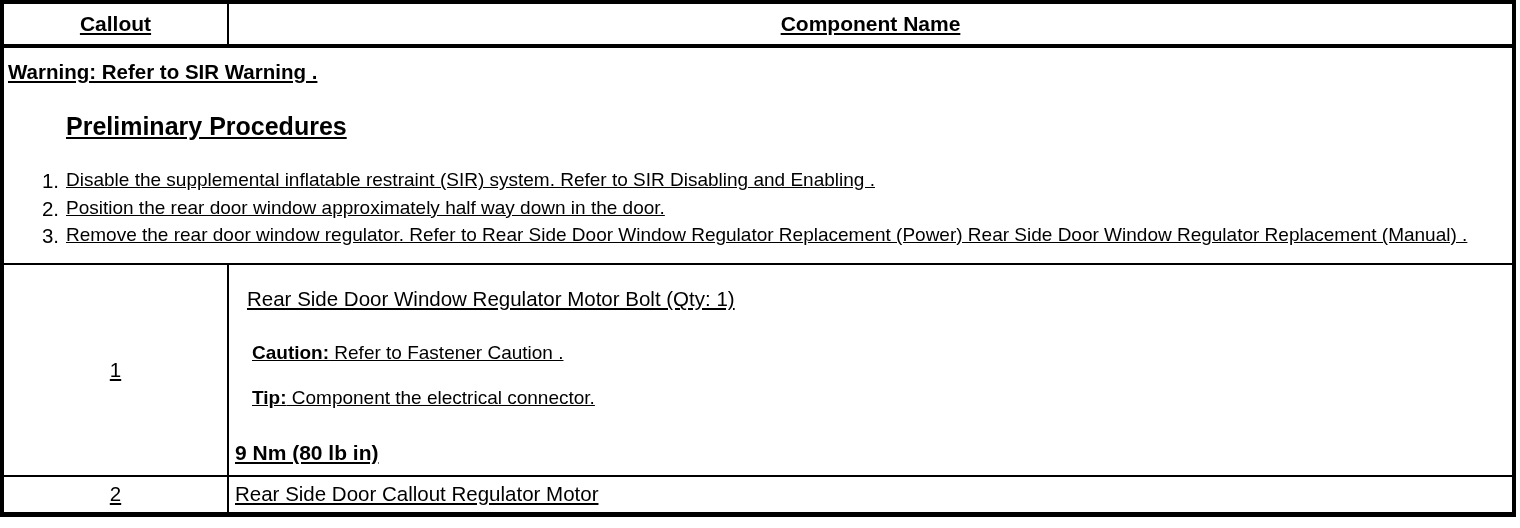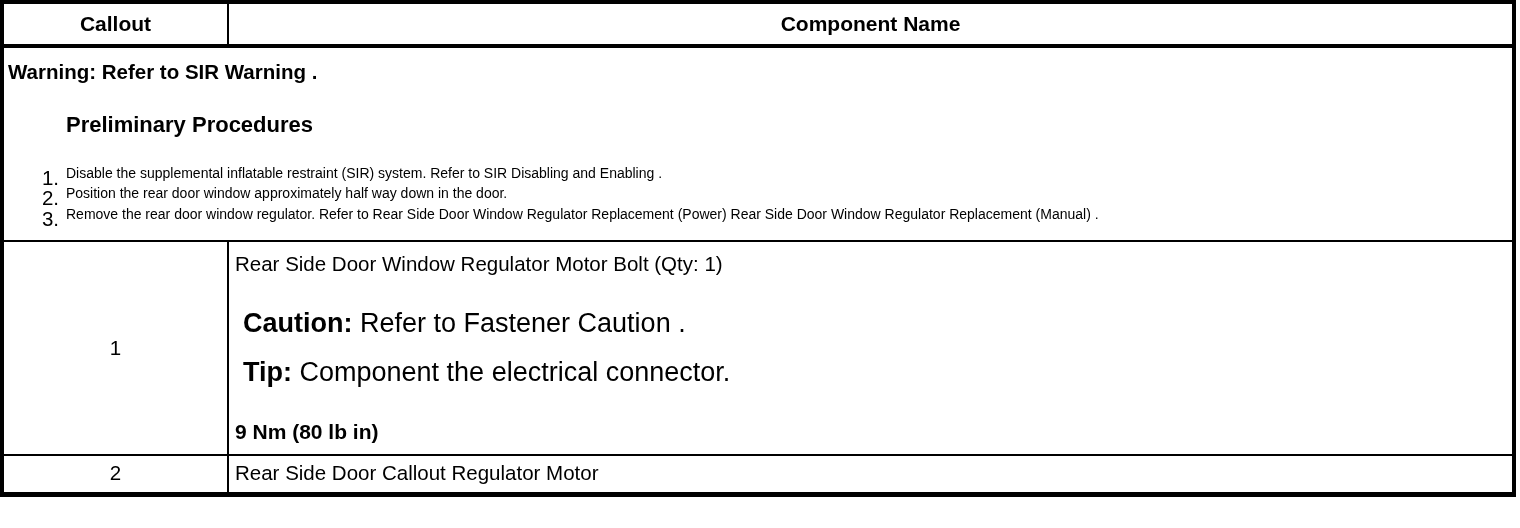--- a/index.html
+++ b/index.html
@@ -14,20 +14,21 @@
     color: #000000;
     overflow: hidden;
   }
 
   .sheet {
     position: relative;
     width: 1520px;
     height: 504px;
     box-sizing: border-box;
     padding: 0 10px 0 0;
+    text-decoration: underline;
   }
 
   table.spec-table {
     width: 1512px;
     border-collapse: collapse;
     table-layout: fixed;
     border-top: 4px solid #000;
     border-left: 4px solid #000;
     border-right: 4px solid #000;
     border-bottom: 5px solid #000;
@@ -62,36 +63,36 @@
   }
   .warning-line {
     font-weight: bold;
     font-size: 20.5px;
     margin: 4px 0 0 0;
     padding: 0;
     line-height: 1.15;
   }
   .prelim-heading {
     font-weight: bold;
-    font-size: 22px;
+    font-size: 25px;
     margin: 28px 0 0 58px;
     line-height: 1.15;
   }
   ol.prelim-list {
     margin: 27px 0 0 0;
     padding: 0 0 0 58px;
     list-style: none;
     counter-reset: prelim;
   }
   ol.prelim-list > li {
     counter-increment: prelim;
     position: relative;
     padding-left: 0;
     margin-bottom: 2px;
-    font-size: 14px;
+    font-size: 19px;
     line-height: 1.33;
   }
   ol.prelim-list > li::before {
     content: counter(prelim) ".";
     position: absolute;
     left: -33px;
     width: 26px;
     text-align: right;
     font-size: 20.5px;
   }
@@ -105,29 +106,29 @@
   }
   td.name-cell {
     padding: 10px 10px 10px 6px;
     vertical-align: top;
   }
   tr.row-item1 td { border-bottom: 2px solid #000; }
 
   .name-title {
     font-size: 20.5px;
     line-height: 1.2;
-    margin: 0;
+    margin: 12px;
   }
   .note-block {
     margin-top: 27px;
   }
   .note-line {
-    font-size: 27px;
+    font-size: 19px;
     line-height: 1.5;
-    margin: 8px;
+    margin: 17px;
   }
   .note-line b { font-weight: bold; }
   .torque-line {
     font-weight: bold;
     font-size: 21px;
     margin-top: 27px;
     line-height: 1.2;
   }
   tr.row-item2 td.name-cell {
     padding: 7px 10px 8px 6px;

